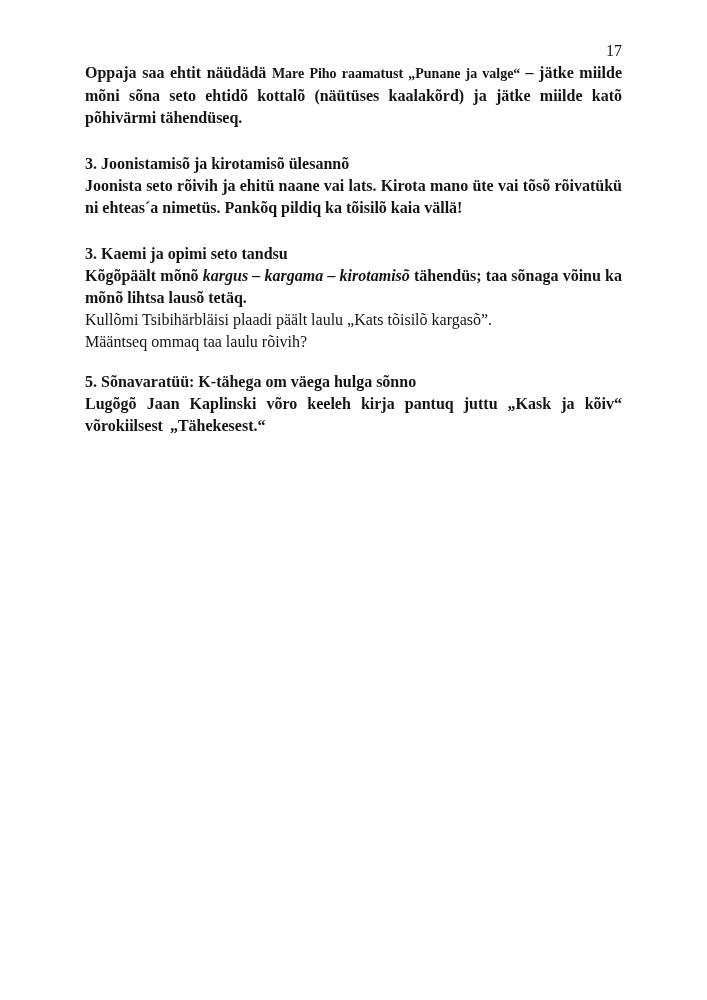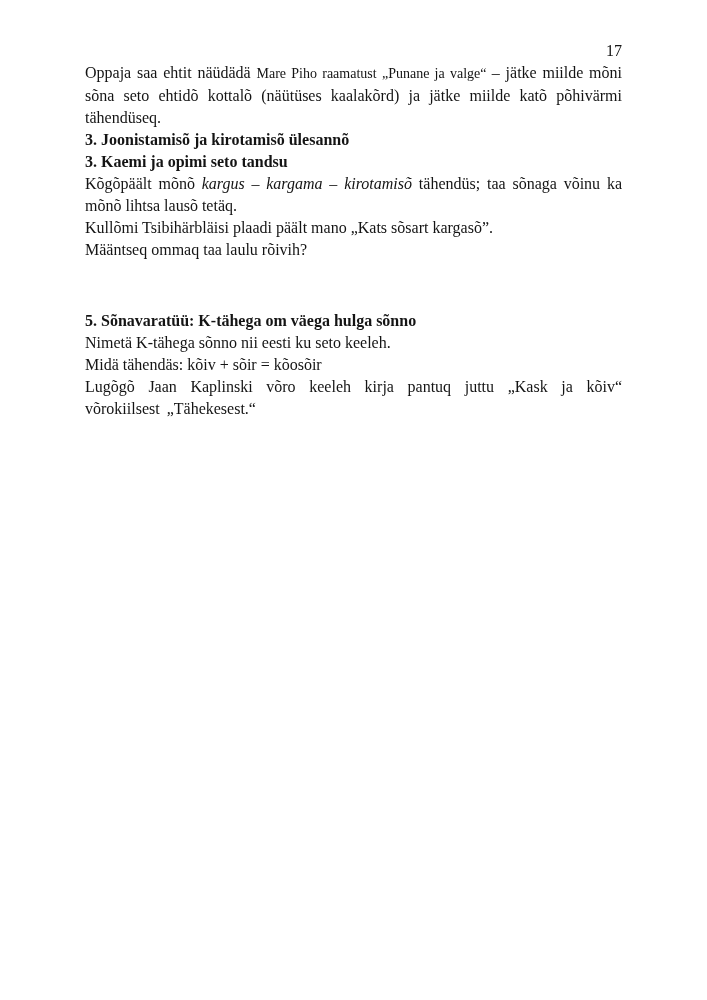--- a/index.html
+++ b/index.html
@@ -11,51 +11,52 @@
     background: #ffffff;
     padding: 40px 85px 0 85px;
     font-family: "Liberation Serif", "DejaVu Serif", serif;
     font-size: 16px;
     line-height: 22px;
     color: #141414;
     overflow: hidden;
   }
   .page-number { text-align: right; }
   p.para { margin: 0; }
-  .justify { text-align: justify; }
+  .justify { text-align: justify; font-weight: bold; }
   .mt-para { margin-top: 24px; }
   .heading {
     font-weight: bold;
     font-size: 16px;
     line-height: 22px;
+    margin-top: 24px;
   }
-  .heading-lg-gap { margin-top: 49px; }
+  .heading-lg-gap { margin-top: 18px; }
   .gap-sm { margin-top: 11px; }
   .small-text { font-size: 14px; }
   .italic { font-style: italic; }
   .wide-spacing { word-spacing: 3px; }
 </style>
 </head>
 <body>
 
 <div class="page">
 
   <div class="page-number">17</div>
 
   <p class="para justify mt-para"><span>Oppaja saa ehtit näüdädä </span><span class="small-text">Mare Piho raamatust „Punane ja valge“ </span><span>– jätke miilde mõni sõna seto ehtidõ kottalõ (näütüses kaalakõrd) ja jätke miilde katõ põhivärmi tähendüseq.</span></p>
 
   <h2 class="heading">3. Joonistamisõ ja kirotamisõ ülesannõ</h2>
 
+  <p class="para justify">Joonista seto rõivih ja ehitü naane vai lats. Kirota mano üte vai tõsõ rõivatükü ni ehteas´a nimetüs. Pankõq pildiq ka tõisilõ kaia vällä!</p>
 
   <h2 class="heading">3. Kaemi ja opimi seto tandsu</h2>
 
   <p class="para justify"><span>Kõgõpäält mõnõ </span><span class="italic">kargus – kargama – kirotamisõ</span><span> tähendüs; taa sõnaga võinu ka mõnõ lihtsa lausõ tetäq.</span></p>
 
-  <p class="para gap-sm"><span>Kullõmi Tsibihärbläisi plaadi päält mano „Kats sõsart kargasõ”.</span><br><span>Määntseq ommaq taa laulu rõivih?</span></p>
+  <p class="para gap-sm"><span>Kullõmi Tsibihärbläisi plaadi päält laulu „Kats tõisilõ kargasõ”.</span><br><span>Määntseq ommaq taa laulu rõivih?</span></p>
 
 
   <h2 class="heading heading-lg-gap">5. Sõnavaratüü: K-tähega om väega hulga sõnno</h2>
 
-  <p class="para"><span>Nimetä K-tähega sõnno nii eesti ku seto keeleh.</span><br><span>Midä tähendäs: kõiv + sõir = kõosõir</span></p>
 
   <p class="para justify gap-sm wide-spacing">Lugõgõ Jaan Kaplinski võro keeleh kirja pantuq juttu „Kask ja kõiv“ võrokiilsest „Tähekesest.“</p>
 
 </div>
 
 </body></html>

